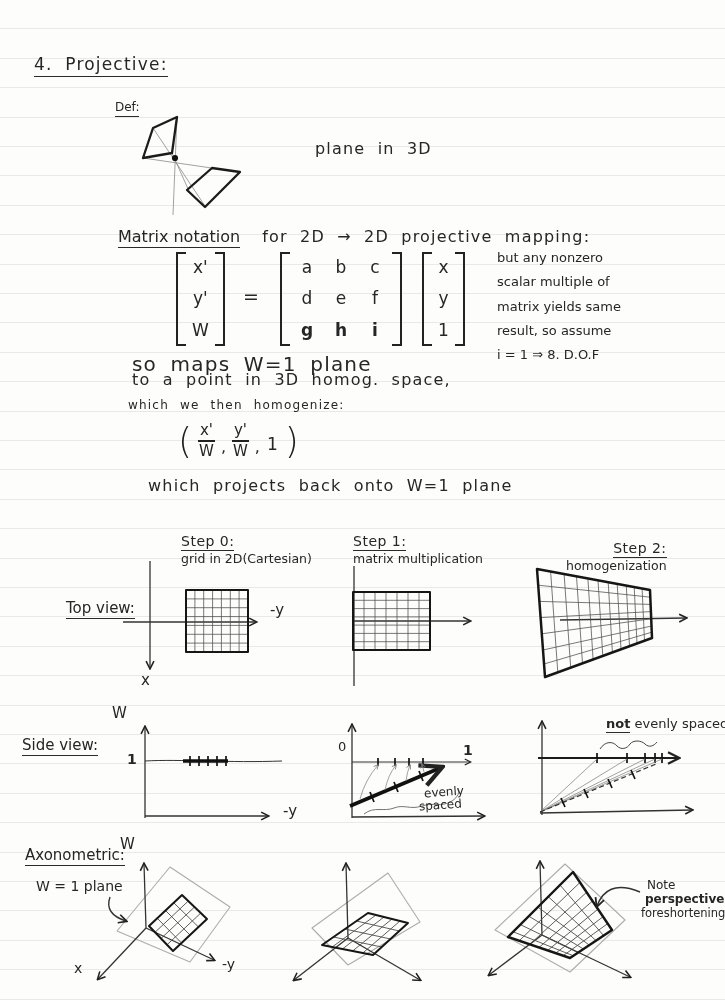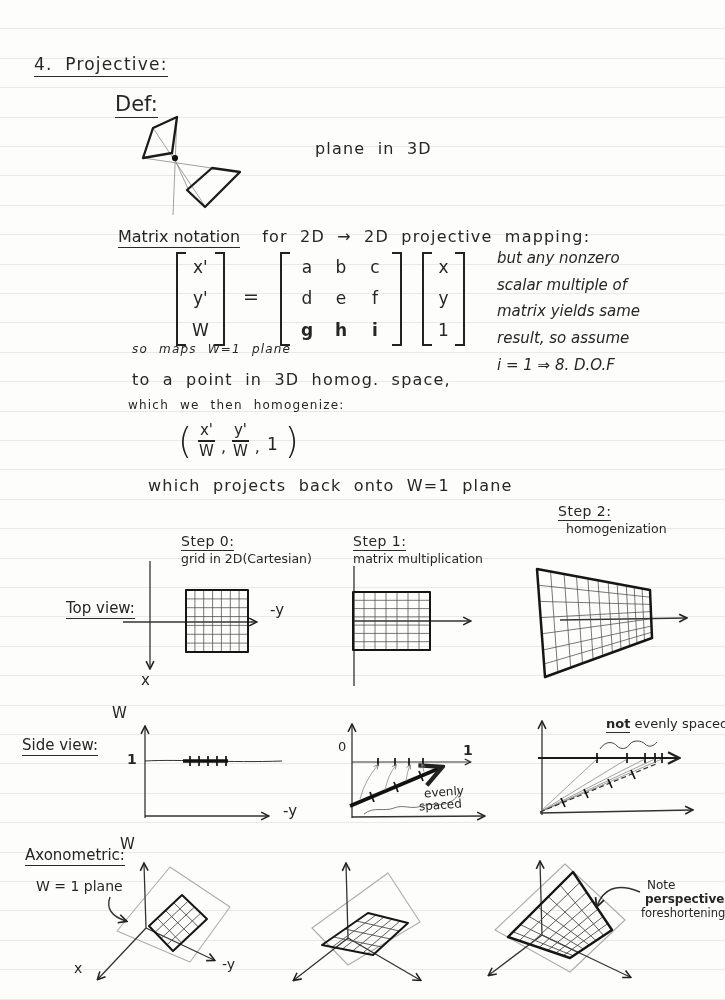--- a/index.html
+++ b/index.html
@@ -156,21 +156,21 @@
       <line class="axis" x1="542" y1="935" x2="540" y2="862" marker-end="url(#ah)"></line>
       <line class="axis" x1="542" y1="935" x2="489" y2="975" marker-end="url(#ah)"></line>
       <line class="axis" x1="542" y1="935" x2="630" y2="977" marker-end="url(#ah)"></line>
       <path id="g-axo2" class="gi" style="stroke-width:.9" d="M580.0,882.4L519.2,940.8M586.6,892.3L529.7,944.4M592.5,901.0L539.0,947.5M598.0,909.1L547.7,950.4M603.0,916.7L555.7,953.2M607.7,923.6L563.2,955.7M560.0,885.0L603.6,935.6M548.3,896.7L596.0,940.6M537.9,907.1L589.3,945.1M528.8,916.2L583.4,949.0M520.4,924.6L578.0,952.7M513.2,931.8L573.4,955.8"></path>
       <polygon class="go" points="573,872 612,930 570,958 508,937" style="stroke-width:2.4"></polygon>
       <path class="axis" d="M640,892 C615,882 603,890 597,906" marker-end="url(#ah)" style="stroke-width:1.5"></path>
     </g>
   </svg>
 
   <span class="lbl ul wide" style="left:34px;top:55px;font-size:17px;">4.  Projective:</span>
-  <span class="lbl ul" style="left:115px;top:92px;font-size:21px;">Def:</span>
+  <span class="lbl ul" style="left:115px;top:101px;font-size:12px;">Def:</span>
   <span class="lbl wide" style="left:315px;top:140px;font-size:16px;">plane in 3D</span>
 
   <span class="lbl" style="left:118px;top:228px;font-size:16px;"><span class="ul">Matrix notation</span><span class="wide" style="margin-left:22px;">for 2D → 2D projective mapping:</span></span>
 
   <div class="lbl mat" style="left:176px;top:252px;height:94px;">
     <span class="brl"></span>
     <span class="vec">
       <span>x'</span>
       <span>y'</span>
       <span>W</span>
@@ -202,29 +202,29 @@
   <div class="lbl mat" style="left:422px;top:252px;height:94px;">
     <span class="brl"></span>
     <span class="vec">
       <span>x</span>
       <span>y</span>
       <span>1</span>
     </span>
     <span class="brr"></span>
   </div>
 
-  <div class="lbl note-lines" style="left:497px;top:250px;font-size:15px;font-style:italic;">
+  <div class="lbl note-lines" style="left:497px;top:250px;font-size:13px;">
     <div style="margin-bottom:9px;">but any nonzero</div>
     <div style="margin-bottom:9px;">scalar multiple of</div>
     <div style="margin-bottom:9px;">matrix yields same</div>
     <div style="margin-bottom:9px;">result, so assume</div>
     <div>i = 1 ⇒ 8. D.O.F</div>
   </div>
 
-  <span class="lbl wide" style="left:132px;top:343px;font-size:12px;font-style:italic;">so maps W=1 plane</span>
+  <span class="lbl wide" style="left:132px;top:353px;font-size:20px;">so maps W=1 plane</span>
   <span class="lbl wide" style="left:132px;top:371px;font-size:16px;">to a point in 3D homog. space,</span>
   <span class="lbl wide" style="left:128px;top:399px;font-size:12px;">which we then homogenize:</span>
 
   <div class="lbl formula" style="left:178px;top:420px;">
     <span class="paren">(</span>
     <span class="frac">
         <span>x'</span>
         <span class="fbar"></span>
         <span>W</span>
       </span>
@@ -242,21 +242,21 @@
   <span class="lbl wide" style="left:148px;top:477px;font-size:16px;">which projects back onto W=1 plane</span>
 
   <div class="lbl steps" style="left:181px;top:532px;">
     <span class="s-label ul">Step 0:</span>
     <div class="s-sub">grid in 2D(Cartesian)</div>
   </div>
   <div class="lbl steps" style="left:353px;top:532px;">
     <span class="s-label ul">Step 1:</span>
     <div class="s-sub">matrix multiplication</div>
   </div>
-  <div class="lbl steps" style="left:558px;top:502px;">
+  <div class="lbl steps" style="left:558px;top:539px;text-align:right;">
     <span class="s-label ul">Step 2:</span>
     <div class="s-sub" style="margin-left:8px;">homogenization</div>
   </div>
 
   <span class="lbl ul" style="left:18px;top:600px;font-size:15px;margin-left:48px;">Top view:</span>
   <span class="lbl" style="left:270px;top:602px;font-size:15px;">-y</span>
   <span class="lbl" style="left:141px;top:672px;font-size:15px;">x</span>
 
   <span class="lbl ul" style="left:22px;top:737px;font-size:15px;">Side view:</span>
   <span class="lbl" style="left:112px;top:705px;font-size:15px;">W</span>

